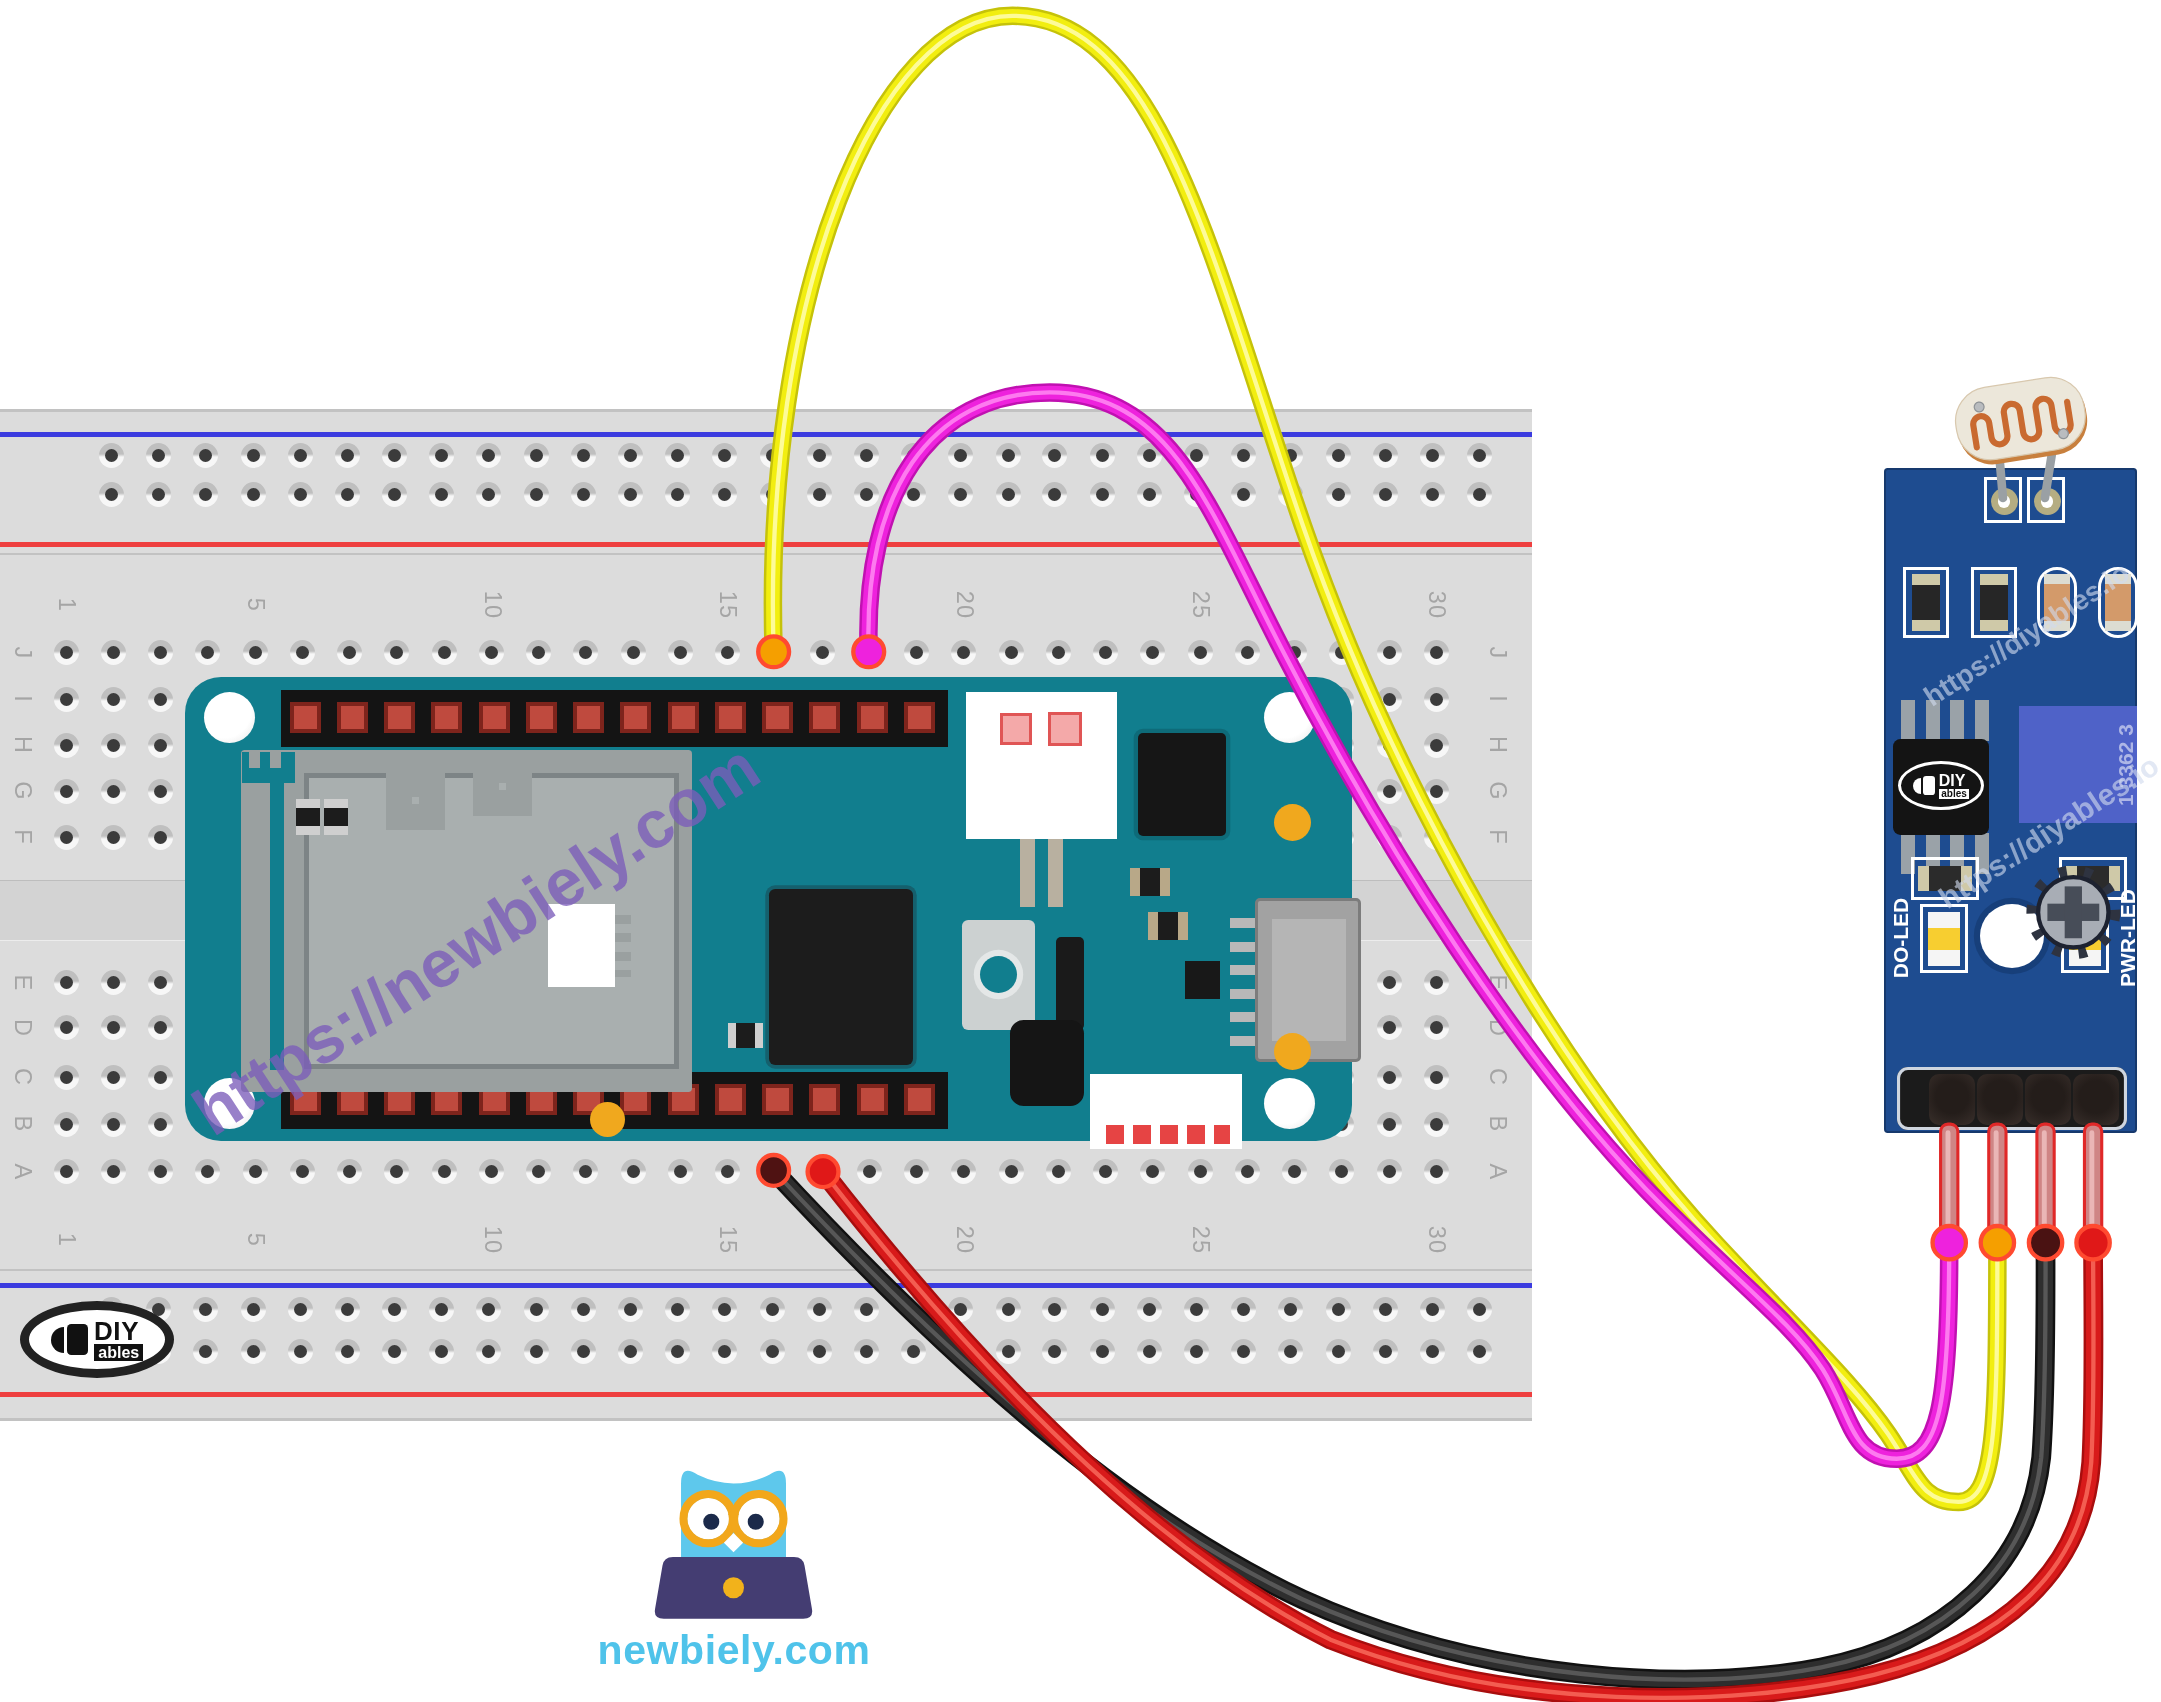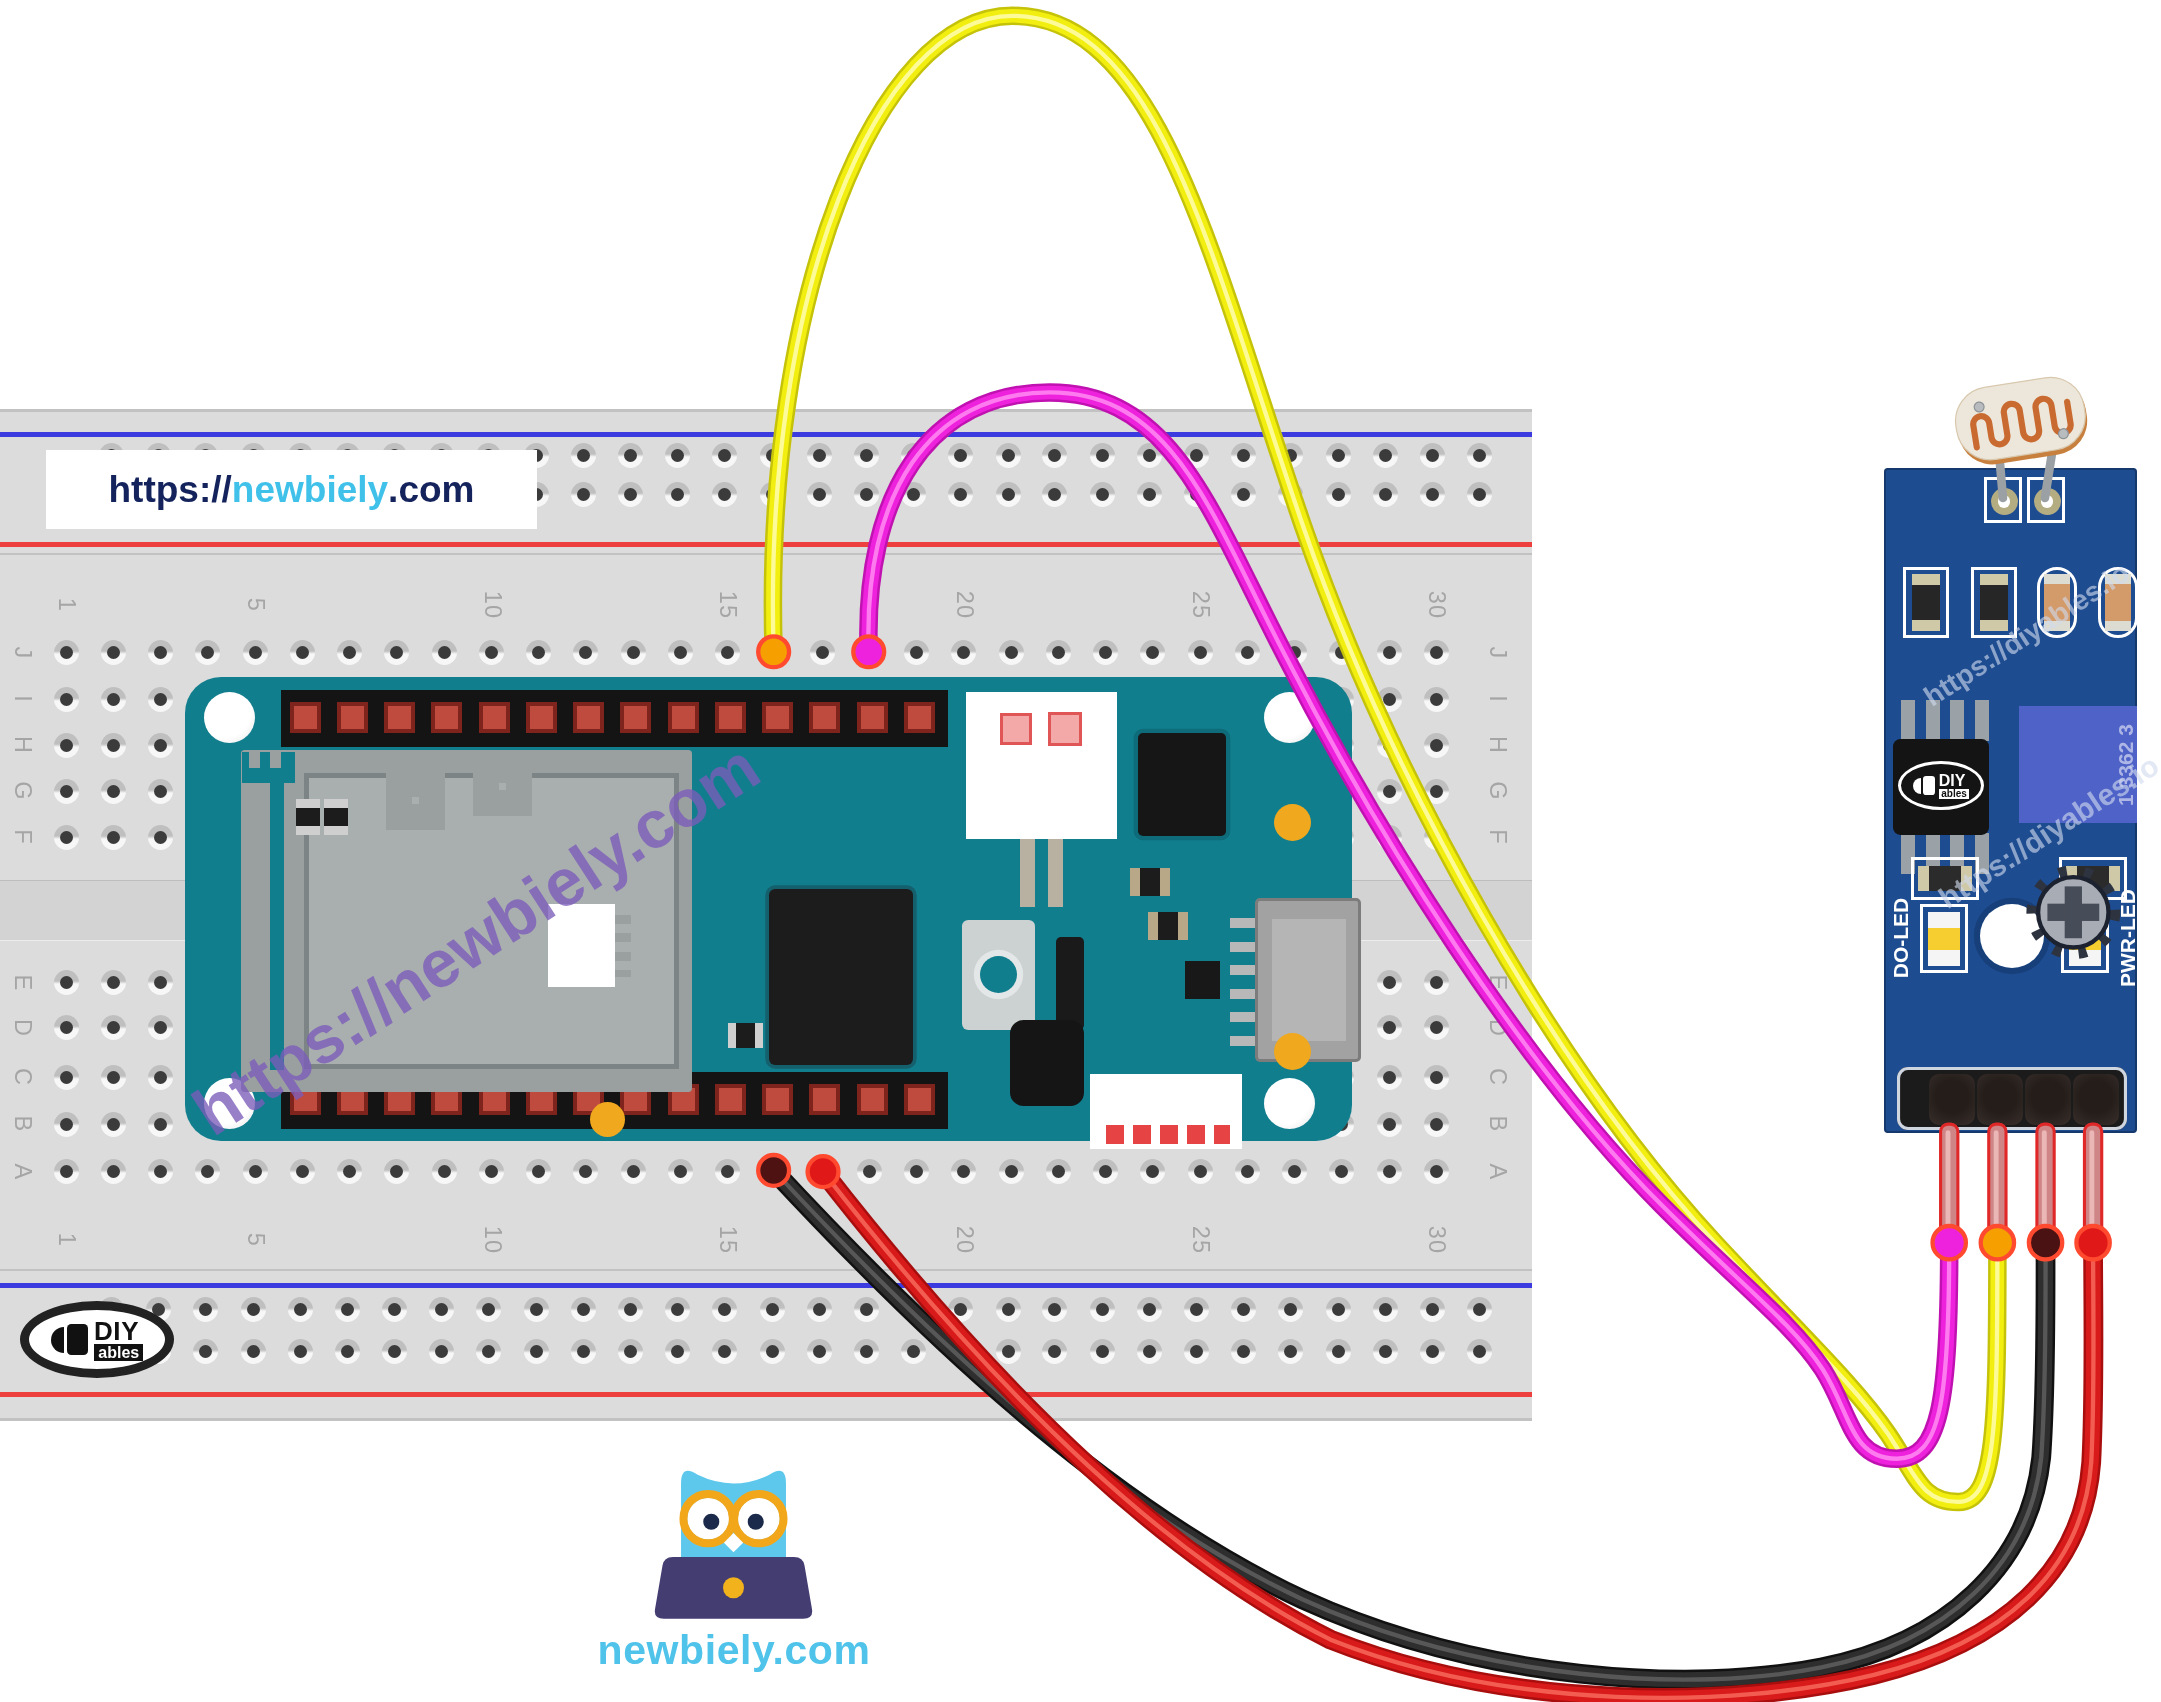--- a/index.html
+++ b/index.html
@@ -530,25 +530,20 @@
       <div class="bb-label" style="left: 21.6px; top: 1028px;">D</div>
       <div class="bb-label" style="left: 1497px; top: 1028px;">D</div>
       <div class="bb-label" style="left: 21.6px; top: 1077px;">C</div>
       <div class="bb-label" style="left: 1497px; top: 1077px;">C</div>
       <div class="bb-label" style="left: 21.6px; top: 1124px;">B</div>
       <div class="bb-label" style="left: 1497px; top: 1124px;">B</div>
       <div class="bb-label" style="left: 21.6px; top: 1172px;">A</div>
       <div class="bb-label" style="left: 1497px; top: 1172px;">A</div>
     </div>
 
-  <div id="url-banner">
-    <span style="color:#14235c;">https://</span>
-      <span style="color:#3fc1ea;">newbiely</span>
-      <span style="color:#14235c;">.com</span>
-  </div>
 
   <div class="diy-oval abs" style="left:20.4px;top:1301px;width:154px;height:77px;background:#fff;border:9.3px solid #222;box-sizing:border-box;z-index:6;">
     <span class="diy-glyph">
       <span style="width:12.4px;height:26px;background:#111;border-radius:13px 0 0 13px;"></span>
       <span style="width:21px;height:31px;background:#111;border-radius:4.3px;margin-left:3.1px;"></span>
     </span>
     <span class="diy-text">
       <b style="font-size:26px;color:#111;letter-spacing:0.6px;">DIY</b>
       <b style="font-size:16px;color:#fff;background:#111;padding:0.6px 4.3px;">ables</b>
     </span>

